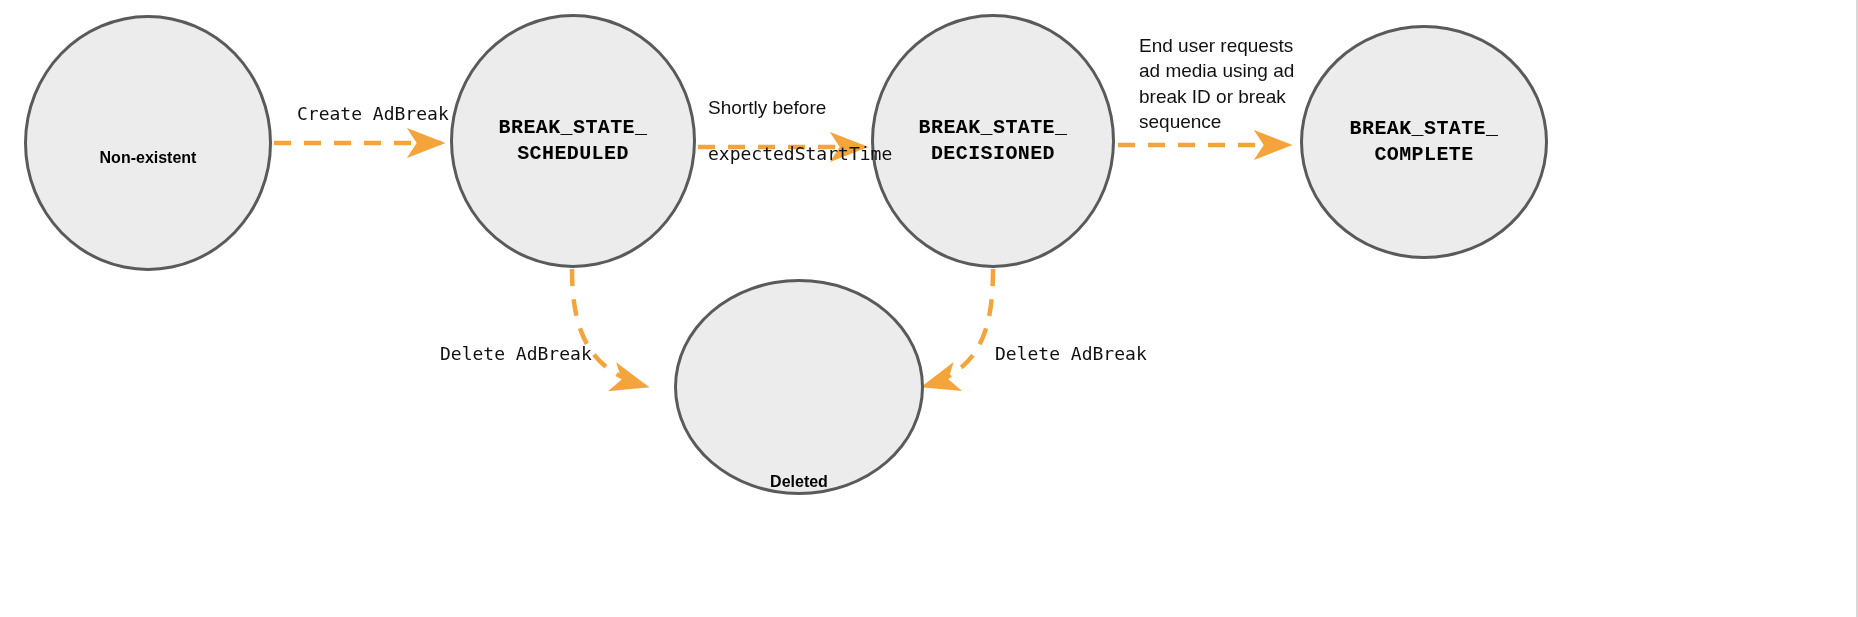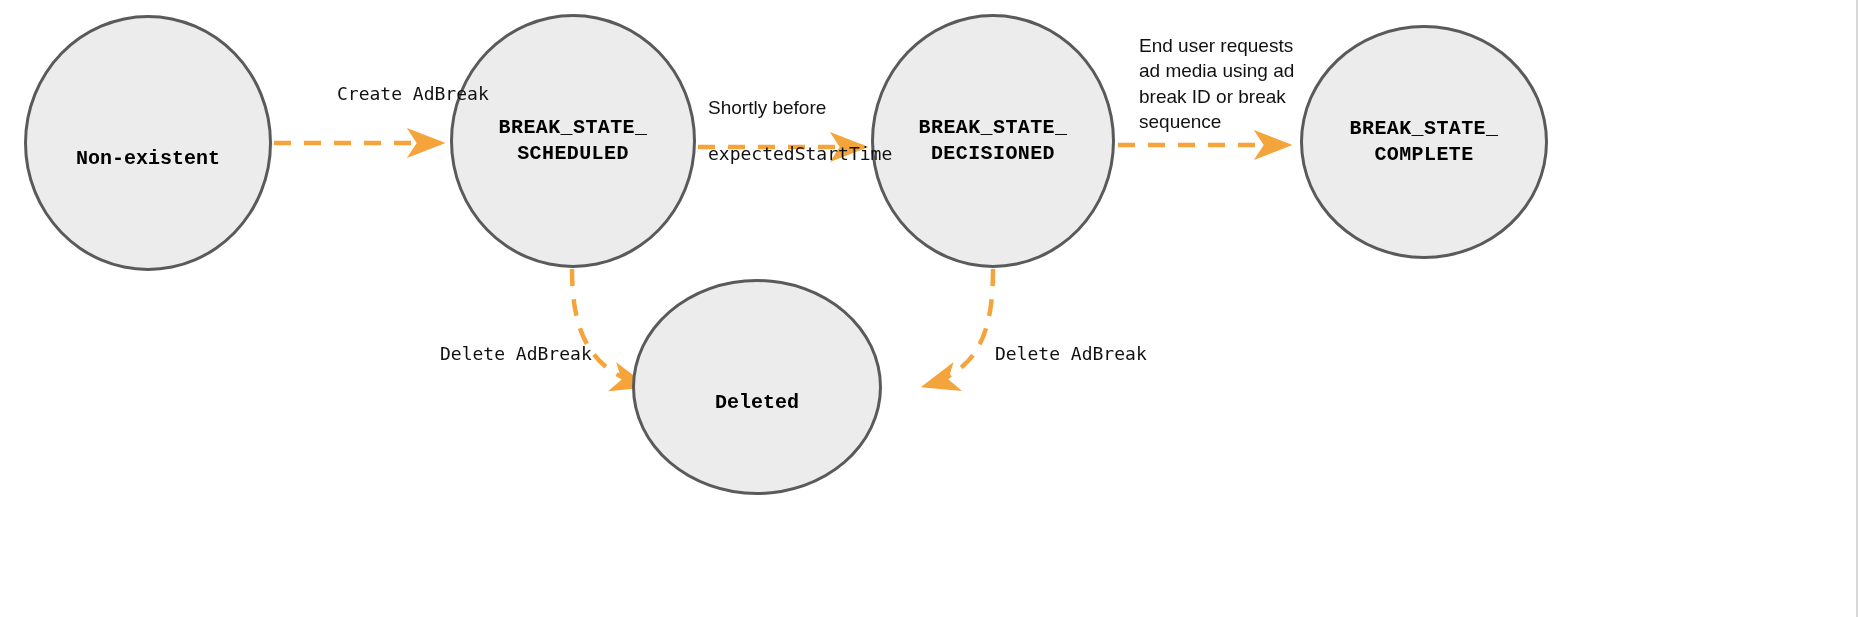--- a/index.html
+++ b/index.html
@@ -31,22 +31,22 @@
     text-align:center;
   }
   .node-label{
     font-weight:bold;
     color:#000000;
     line-height:1.28;
     letter-spacing:0.2px;
     white-space:pre-line;
   }
   .label-sans{
-    font-family:Liberation Mono, monospace;
-    font-size:20px;
+    font-family:Liberation Sans, sans-serif;
+    font-size:16px;
     letter-spacing:0px;
     margin-top:31px;
   }
   .label-mono{
     font-family:Liberation Mono, monospace;
     font-size:20px;
     letter-spacing:0.4px;
   }
   .edge-label{
     position:absolute;
@@ -115,25 +115,25 @@
   <div class="node" style="left:871px;top:14px;width:244px;height:254px;">
     <span class="node-label label-mono">BREAK_STATE_
 DECISIONED</span>
   </div>
 
   <div class="node" style="left:1300px;top:25px;width:248px;height:234px;">
     <span class="node-label label-mono">BREAK_STATE_
 COMPLETE</span>
   </div>
 
-  <div class="node" style="left:632px;top:279px;width:250px;height:216px;">
+  <div class="node" style="left:674px;top:279px;width:250px;height:216px;align-items:flex-end;">
     <span class="node-label label-sans">Deleted</span>
   </div>
 
-  <div class="edge-label mono" style="left:297px;top:82px;margin-left:40px;">Create AdBreak</div>
+  <div class="edge-label mono" style="left:297px;top:102px;">Create AdBreak</div>
 
   <div class="edge-label sans" style="left:1139px;top:33px;">End user requests
 ad media using ad
 break ID or break
 sequence</div>
 
   <div class="edge-label mixed" style="left:708px;top:74px;">
     <span class="ln-sans">Shortly before</span>
     <span class="ln-mono">expectedStartTime</span>
   </div>

